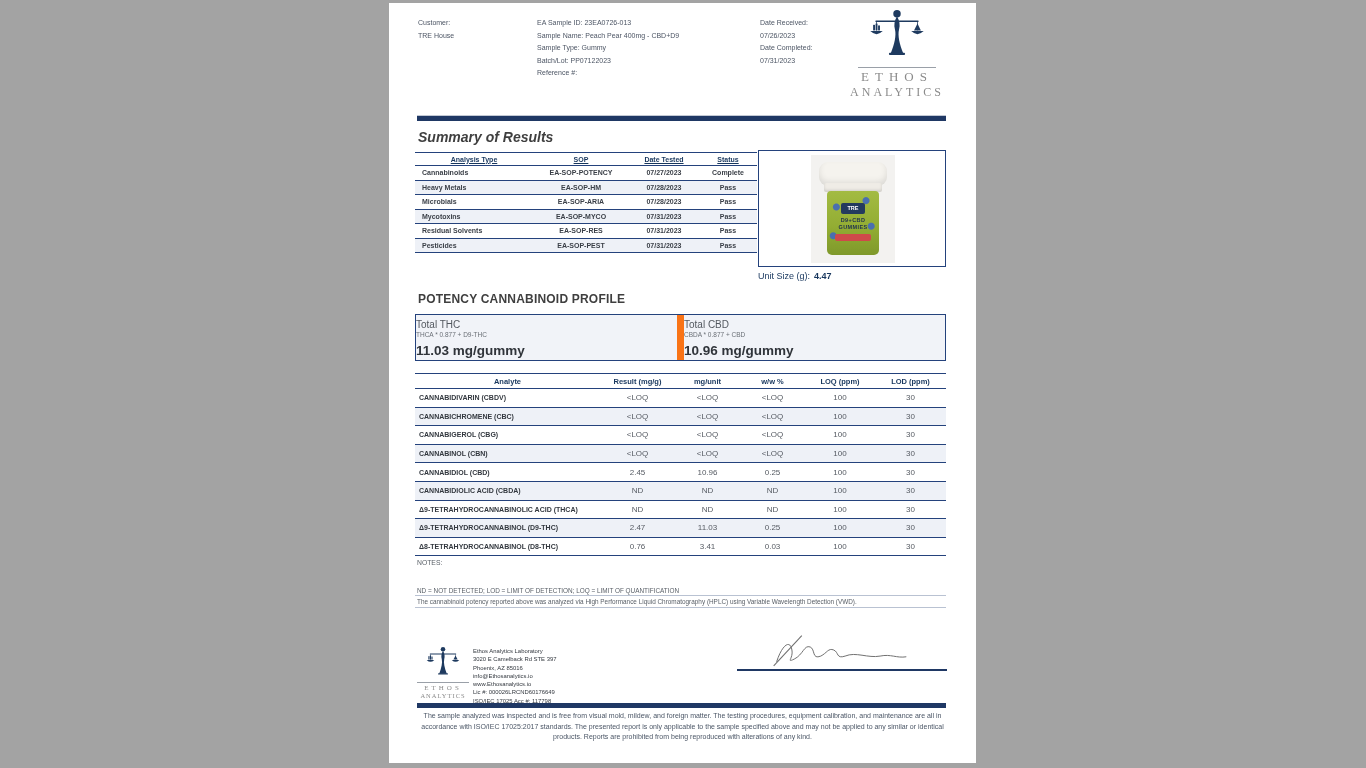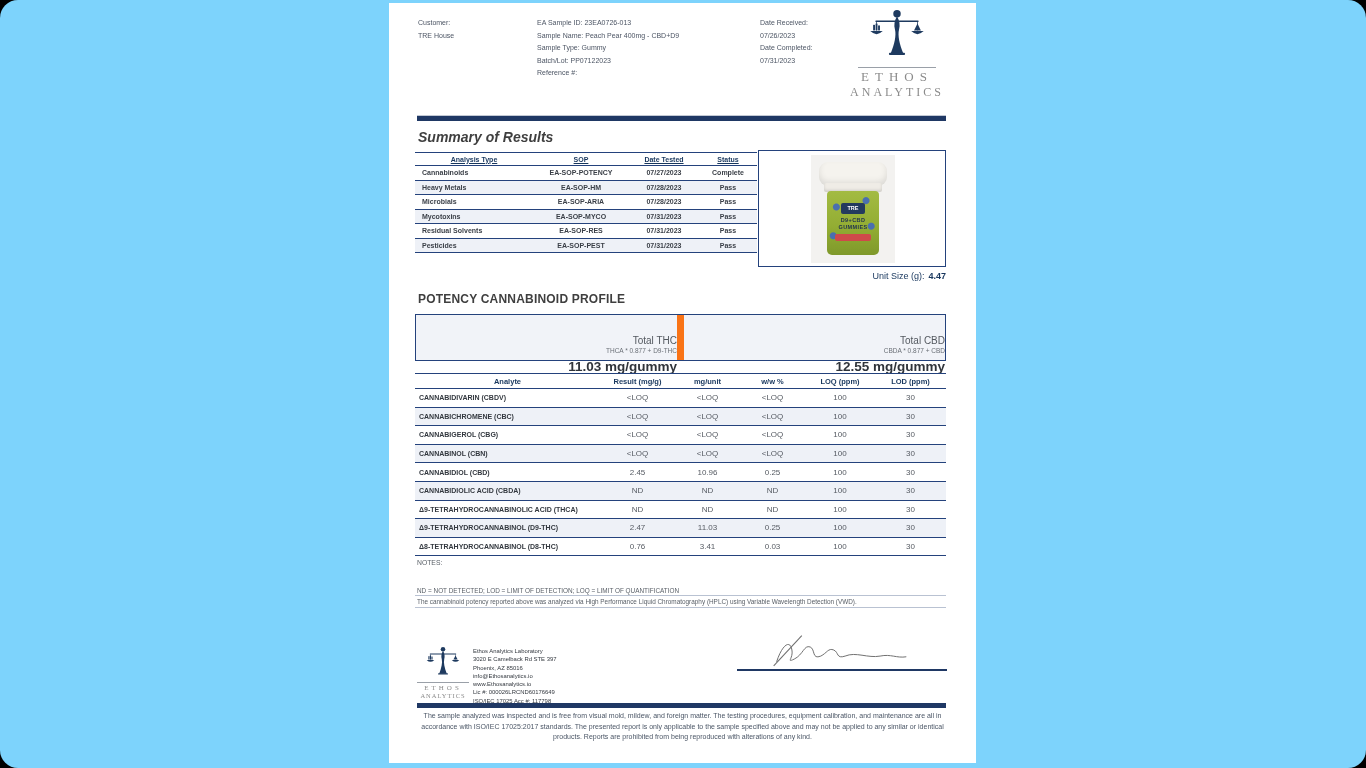--- a/index.html
+++ b/index.html
@@ -1,18 +1,18 @@
 <!DOCTYPE html>
 <html><head>
 <meta charset="utf-8">
 <style>
   * { margin:0; padding:0; box-sizing:border-box; }
   html,body { width:1366px; height:768px; background:#000; overflow:hidden;
     font-family:"Liberation Sans", sans-serif; }
-  .stage { position:relative; width:1366px; height:768px; background:#7dd3fc;border-radius:18px; }
+  .stage { position:relative; width:1366px; height:768px; background:#a3a3a3; }
   .page { position:absolute; left:389px; top:3px; width:587px; height:760px;
     background:#ffffff; }
 
   
   .hdr-small { position:absolute; font-size:7px; line-height:12.6px; color:#4c5564; }
   .hdr-customer { left:29px; top:14px; }
   .hdr-sample  { left:148px; top:14px; }
   .hdr-dates   { left:371px; top:14px; }
 
   .logo { position:absolute; left:452px; top:4px; width:112px; text-align:center; }
@@ -56,30 +56,30 @@
       linear-gradient(180deg,#a3bb43 0%, #93ad33 55%, #7f992b 100%);
     border-radius:4px 4px 5px 5px; }
   .jar-badge { position:absolute; left:14px; top:12px; width:24px; height:11px; background:#233a5e;
     border-radius:2px; color:#fff; font-size:5.5px; font-weight:bold; text-align:center; line-height:11px; }
   .jar-t1 { position:absolute; left:0; top:26px; width:52px; text-align:center; color:#1d2f4e;
     font-size:5.5px; font-weight:bold; letter-spacing:0.4px; }
   .jar-t2 { position:absolute; left:0; top:33px; width:52px; text-align:center; color:#1d2f4e;
     font-size:5.5px; font-weight:bold; letter-spacing:0.4px; }
   .jar-band { position:absolute; left:8px; top:43px; width:36px; height:7px; background:#cf4a4a;
     border-radius:2px; }
-  .unit-size { position:absolute; left:369px; top:268px; width:188px; text-align:right;
+  .unit-size { position:absolute; left:369px; top:268px; width:188px; text-align:left;
     font-size:9px; color:#17365D; }
   .unit-size b { font-weight:bold; margin-left:4px; }
 
   
   .pot-head { position:absolute; left:29px; top:289px; font-size:12px; font-weight:bold;
     color:#3f3f3f; letter-spacing:0.2px; }
   .totals { position:absolute; left:26px; top:311px; width:531px; height:47px;
     border:1px solid #24427C; background:#f1f3f8; display:flex; }
-  .tot-cell { flex:1; text-align:right; padding-top:20px; }
+  .tot-cell { flex:1; text-align:left; padding-top:4px; }
   .tot-cell + .tot-cell { border-left:7px solid #f97316; }
   .tot-title { font-size:10px; color:#53585f; }
   .tot-formula { font-size:6.5px; color:#6a6f76; margin-top:1px; }
   .tot-value { font-size:13.5px; font-weight:bold; color:#30343a; margin-top:5px; }
 
   .an-table { position:absolute; left:26px; top:370px; width:531px; border-top:1px solid #24427C; }
   .an-table th { font-size:7.5px; color:#17365D; font-weight:bold; text-align:center;
     height:15px; border-bottom:1px solid #24427C; }
   .an-table th span { }
   .an-table td { height:18.6px; border-bottom:1px solid #24427C; font-size:8px;
@@ -236,21 +236,21 @@
     <div class="pot-head">POTENCY CANNABINOID PROFILE</div>
     <div class="totals">
       <div class="tot-cell">
         <div class="tot-title">Total THC</div>
         <div class="tot-formula">THCA * 0.877 + D9-THC</div>
         <div class="tot-value">11.03 mg/gummy</div>
       </div>
       <div class="tot-cell">
         <div class="tot-title">Total CBD</div>
         <div class="tot-formula">CBDA * 0.877 + CBD</div>
-        <div class="tot-value">12.55 mg/gummy</div>
+        <div class="tot-value">10.96 mg/gummy</div>
       </div>
     </div>
 
     <table class="an-table">
       <colgroup>
           <col style="width:185px">
           <col style="width:75px">
           <col style="width:65px">
           <col style="width:65px">
           <col style="width:70px">

